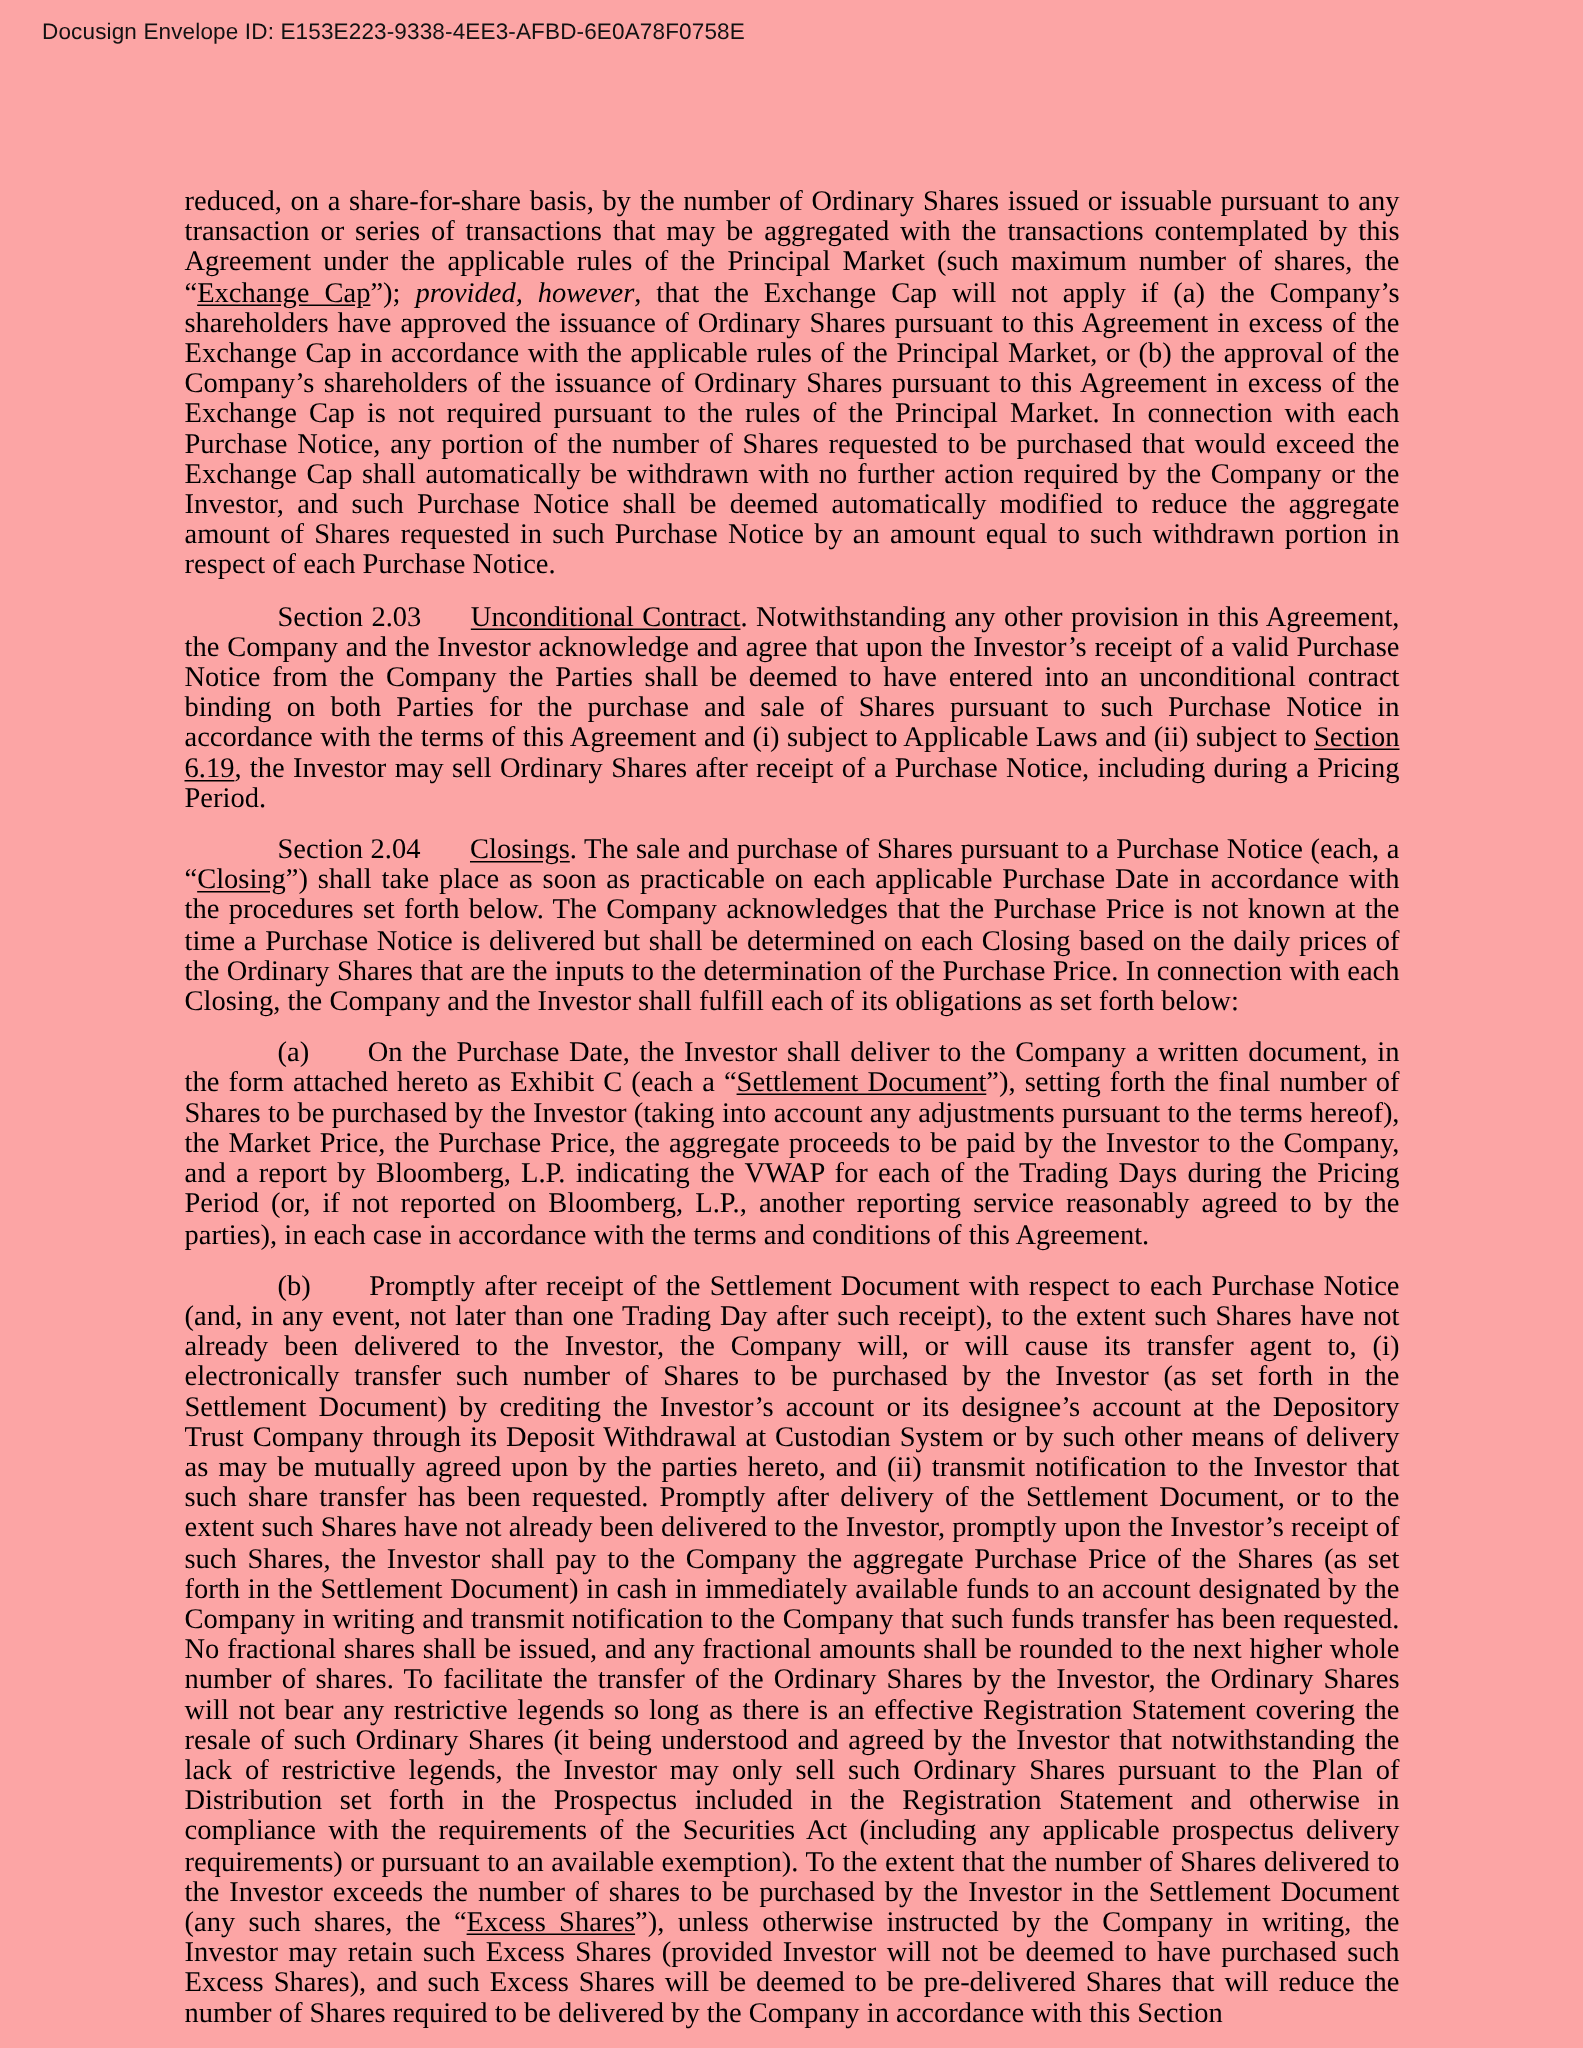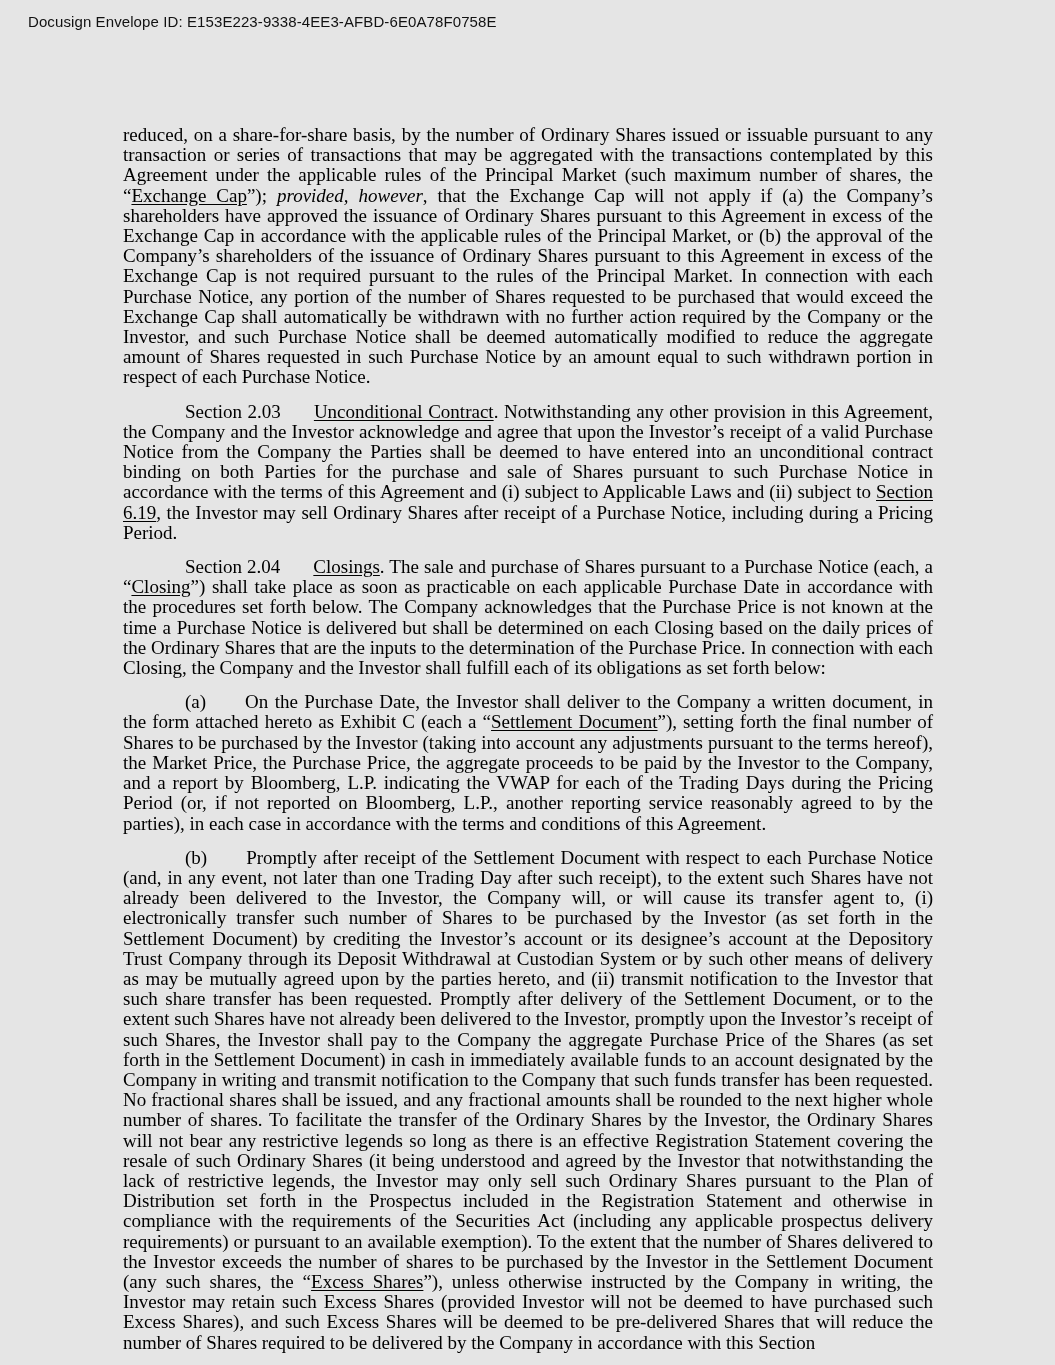--- a/index.html
+++ b/index.html
@@ -4,21 +4,21 @@
 <style>
   html, body {
     margin: 0;
     padding: 0;
     background: #ffffff;
   }
   .page {
     position: relative;
     width: 1055px;
     height: 1365px;
-    background: #e5e5e5;
+    background: #fca5a5;
     overflow: hidden;
     font-family: "Liberation Serif", serif;
     color: #000000;
   }
   .docusign-header {
     position: absolute;
     left: 28px;
     top: 13px;
     font-family: "Liberation Sans", sans-serif;
     font-size: 15px;

